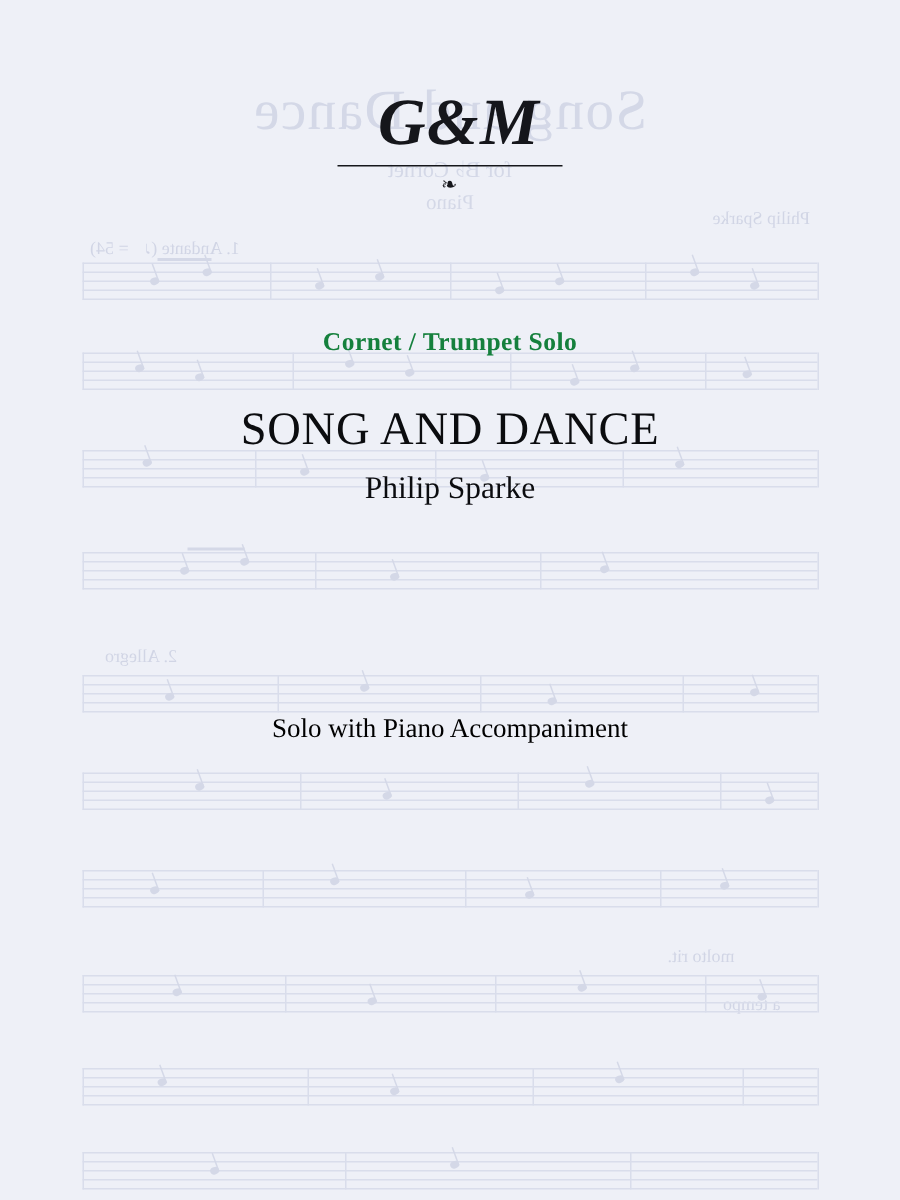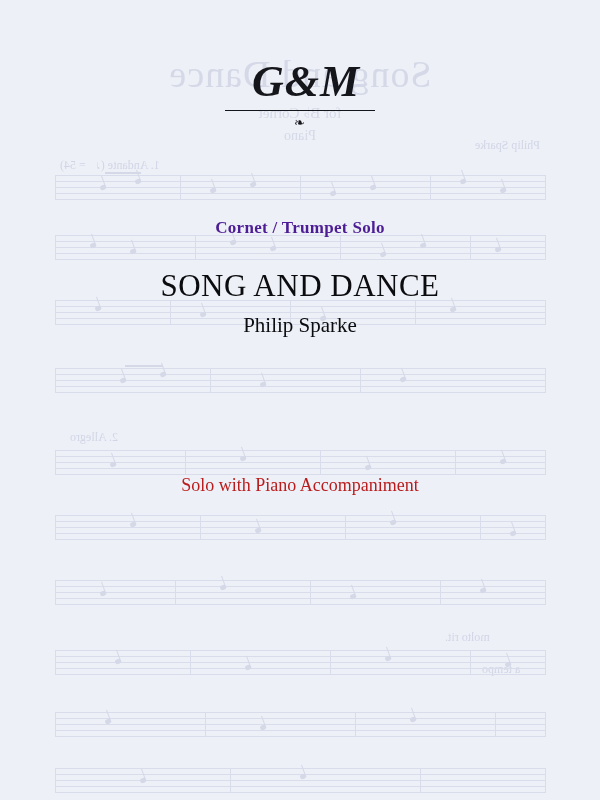--- a/index.html
+++ b/index.html
@@ -162,21 +162,21 @@
 
   
   .instrument {
     position: absolute;
     top: 218px;
     left: 0;
     right: 0;
     text-align: center;
     font-size: 17px;
     font-weight: bold;
-    color: #4c1d95;
+    color: #15803d;
     letter-spacing: 0.3px;
   }
   .work-title {
     position: absolute;
     top: 268px;
     left: 0;
     right: 0;
     text-align: center;
     font-size: 31px;
     color: #0b0c0f;
@@ -191,21 +191,21 @@
     font-size: 21px;
     color: #0b0c0f;
   }
   .scoring {
     position: absolute;
     top: 475px;
     left: 0;
     right: 0;
     text-align: center;
     font-size: 18px;
-    color: #b91c1c;
+    color: #000000;
   }
 </style>
 </head>
 <body>
 
 <div class="page">
 
   <div class="ghost-layer">
     <div class="ghost-title">Song and Dance</div>
     <div class="ghost-sub">for B♭ Cornet</div>

